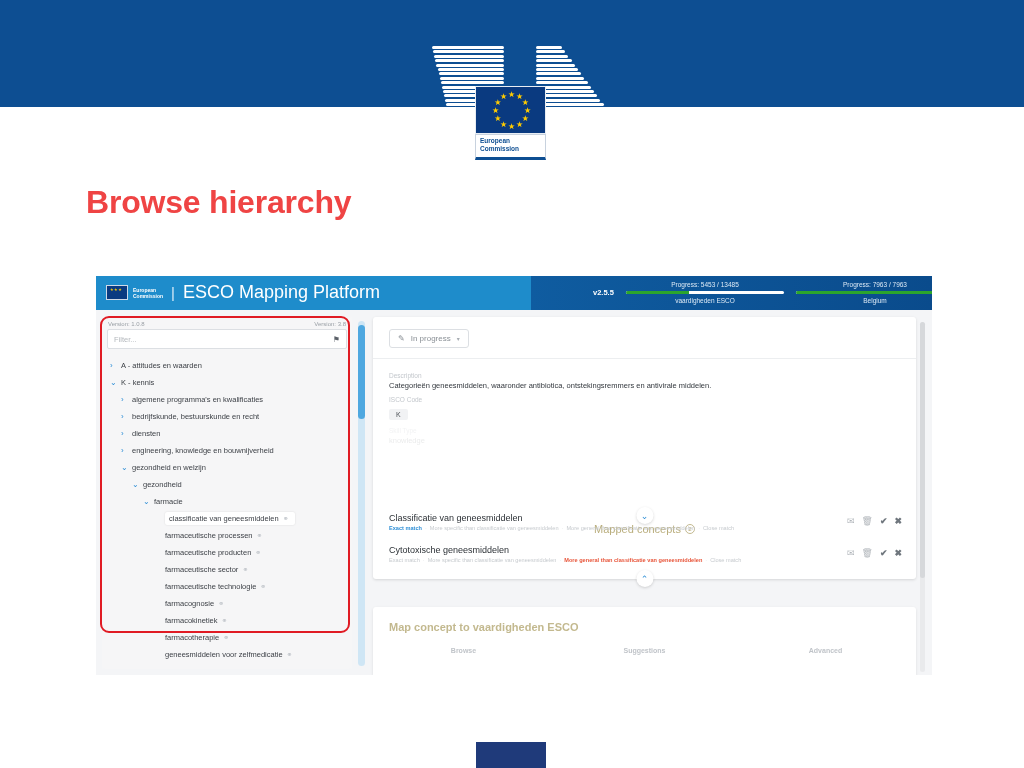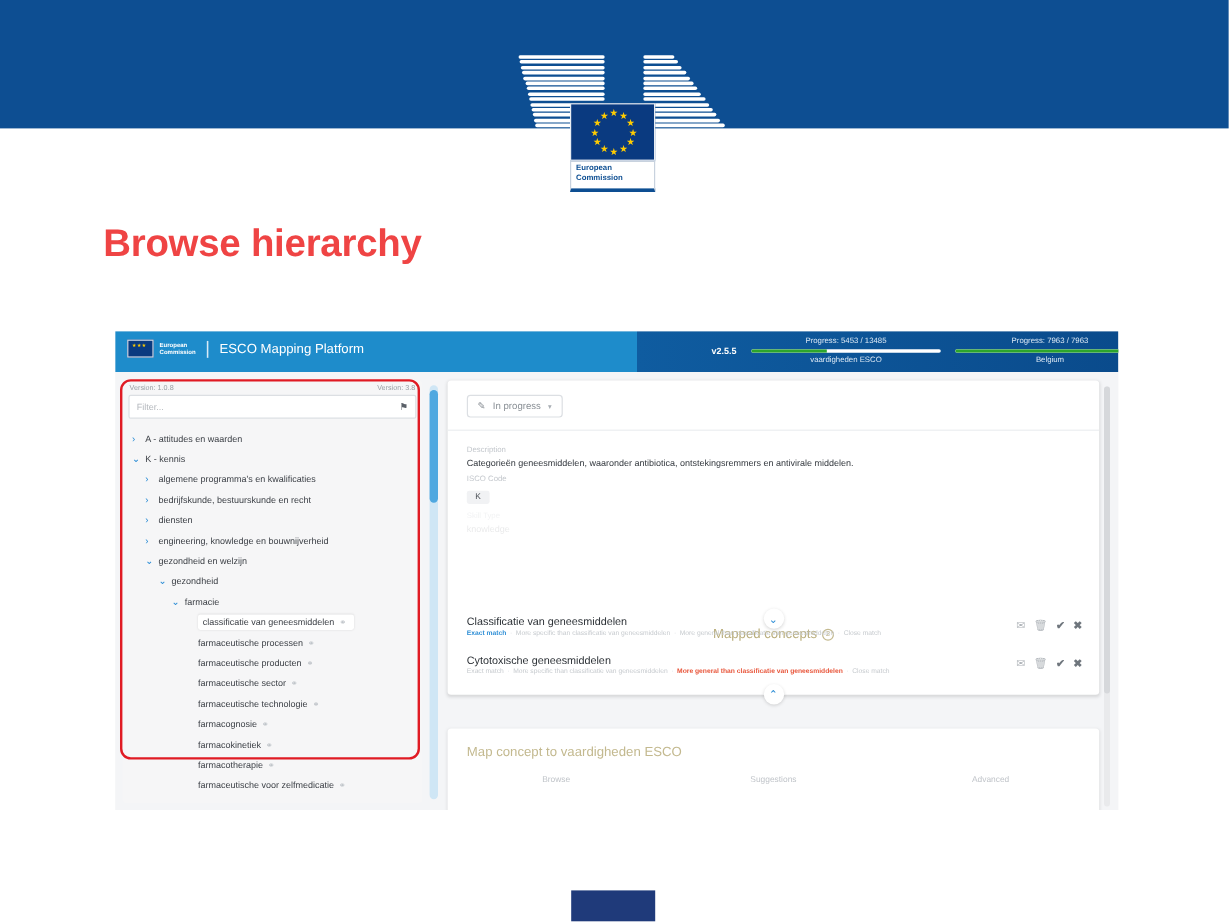--- a/index.html
+++ b/index.html
@@ -67,21 +67,21 @@
   .brand-flag {
     width: 22px; height: 15px; background: #0a3a80; border: 1px solid #cfd9e6;
     position: relative;
   }
   .brand-flag::after {
     content: "\2605\2605\2605"; position: absolute; left: 3px; top: 1px;
     font-size: 4px; color: #ffcc00; letter-spacing: 0.5px;
   }
   .brand-ec { font-size: 5px; color: #ffffff; line-height: 6px; font-weight: bold; }
   .brand-sep { color: #d7eaf7; font-size: 15px; margin: 0 3px; font-weight: 300; }
-  .brand-title { font-size: 11px; color: #ffffff; font-weight: 400; }
+  .brand-title { font-size: 18px; color: #ffffff; font-weight: 400; }
   .app-version {
     position: absolute; left: 497px; top: 12px; font-size: 7.5px; color: #ffffff; font-weight: bold;
   }
   .prog-group { position: absolute; top: 4px; text-align: center; }
   .prog-group.g1 { left: 530px; width: 158px; }
   .prog-group.g2 { left: 700px; width: 158px; }
   .prog-label { font-size: 6.5px; color: #dce9f5; line-height: 9px; }
   .prog-track {
     height: 3px; background: #ffffff; border-radius: 2px; margin: 2px 0; position: relative; overflow: hidden;
   }
@@ -183,21 +183,21 @@
   .map-opts .on-red { color: #e8553a; font-weight: bold; }
   .map-icons {
     position: absolute; right: 14px; top: 6px; display: flex; gap: 7px;
     font-size: 9px; color: #aeb3b8;
   }
   .map-icons .ok, .map-icons .no { color: #6f767d; font-weight: bold; }
 
   
   .bottom-card {
     position: absolute; left: 277px; top: 331px; width: 543px; height: 70px;
-    background: #ffffff; border-radius: 3px; box-shadow: 0 1px 3px rgba(0,0,0,.10);
+    background: #ffffff; border-radius: 3px; box-shadow: 0 1px 3px rgba(0,0,0,.10); font-weight: bold;
   }
   .bc-title { padding: 14px 16px 0 16px; font-size: 11px; color: #c3b98f; }
   .bc-tabs { display: flex; margin-top: 14px; }
   .bc-tabs div {
     flex: 1; text-align: center; font-size: 7px; color: #c0c4c9;
   }
   .main-scroll {
     position: absolute; left: 824px; top: 46px; width: 5px; height: 350px;
     background: #e9eaec; border-radius: 3px;
   }
@@ -381,21 +381,21 @@
         <div class="tree-item" style="padding-left: 52px;">
           <span class="tw blank">&nbsp;</span>
           <span><span class="lbl">farmacokinetiek</span><span class="chain">⚭</span></span>
         </div>
         <div class="tree-item" style="padding-left: 52px;">
           <span class="tw blank">&nbsp;</span>
           <span><span class="lbl">farmacotherapie</span><span class="chain">⚭</span></span>
         </div>
         <div class="tree-item" style="padding-left: 52px;">
           <span class="tw blank">&nbsp;</span>
-          <span><span class="lbl">farmaceutische voor zelfmedicatie</span><span class="chain">⚭</span></span>
+          <span><span class="lbl">geneesmiddelen voor zelfmedicatie</span><span class="chain">⚭</span></span>
         </div>
       </div>
   </div>
 
   <div class="sb-scroll">
     <i></i>
   </div>
   <div class="redbox"></div>
 
   <div class="main-card">

